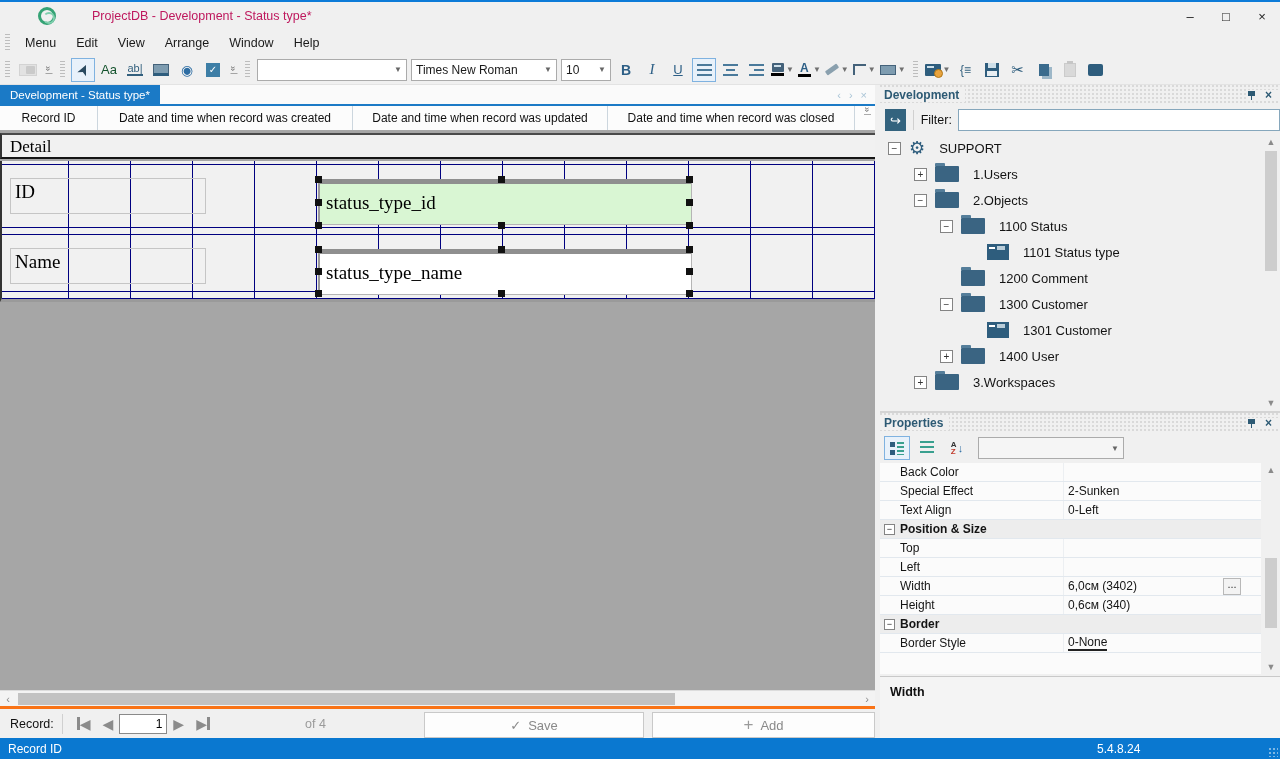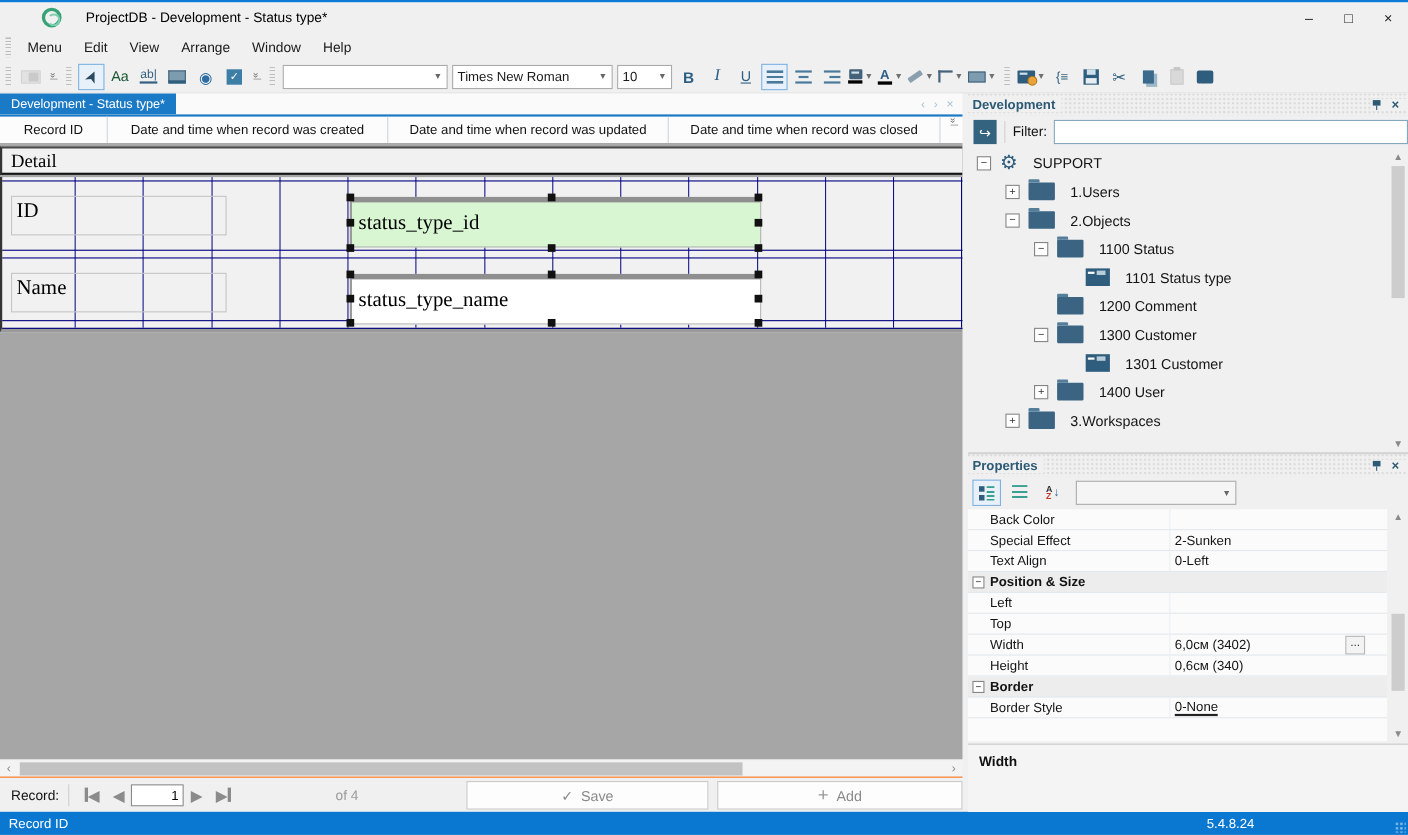--- a/index.html
+++ b/index.html
@@ -8,21 +8,21 @@
   #app { position:relative; width:1280px; height:759px; background:#f0f0f0; }
   .abs { position:absolute; }
 
   
   #titlebar { left:0; top:0; width:1280px; height:30px; background:#f0f0f0;
     border-top:2px solid #0c7bd8; display:flex; align-items:center; }
   #app-logo { width:18px; height:18px; margin-left:38px; border-radius:50%;
     border:3px solid #35a375; position:relative; }
   #app-logo::after { content:""; position:absolute; left:2px; top:2px; width:8px; height:8px;
     border-radius:50%; border:2px solid #7fcfae; border-left-color:transparent; }
-  #window-title { margin-left:22px; font-size:12.5px; color:#000000;text-align:center; }
+  #window-title { margin-left:36px; font-size:12.5px; color:#be185d;text-align:center; }
   .wincontrols { margin-left:auto; display:flex; }
   .winbtn { width:36px; height:26px; display:flex; align-items:center; justify-content:center;
     font-size:13px; color:#222; cursor:default; }
 
   
   #menubar { left:0; top:30px; width:1280px; height:25px; display:flex; align-items:center; }
   .grip { width:5px; height:18px; margin:0 5px;
     background:repeating-linear-gradient(180deg,#bdbdbd 0 1px,transparent 1px 3px); }
   .menu-item { padding:3px 10px; font-size:12.5px; color:#1a1a1a; }
 
@@ -112,21 +112,21 @@
     color:#000; padding:8px 0 0 6px; }
   .hnd { position:absolute; width:7px; height:7px; background:#111; z-index:5; }
 
   
   #hscroll { left:0; top:690px; width:875px; height:16px; background:#f3f3f3;
     border-top:1px solid #dcdcdc; }
   .sb-arrow { position:absolute; top:0; width:16px; height:15px; display:flex; align-items:center;
     justify-content:center; color:#8a8a8a; font-size:11px; }
   #hthumb { position:absolute; left:18px; top:2px; width:657px; height:12px; background:#c2c2c2; }
   #recordbar { left:0; top:706px; width:875px; height:32px; background:#f0f0f0;
-    border-top:1px solid #f97316; display:flex; align-items:center; }
+    border-top:3px solid #f97316; display:flex; align-items:center; }
   #record-label { font-size:12.5px; color:#111; margin-left:10px; }
   .vsep { width:1px; height:20px; background:#d0d0d0; margin:0 8px; }
   .nav-btn { color:#8b8b8b; font-size:14px; margin:0 6px; display:flex; align-items:center; }
   .nav-btn .edge { width:3px; height:13px; background:#8b8b8b; }
   #record-input { width:48px; height:20px; border:1px solid #8a8a8a; background:#fff;
     font-size:12px; text-align:right; padding-right:4px; font-family:"Liberation Sans",sans-serif; }
   #of-count { color:#9a9a9a; font-size:12.5px; position:absolute; left:305px; }
   .cmd-btn { position:absolute; top:3px; height:26px; background:#fdfdfd; border:1px solid #c9c9c9;
     display:flex; align-items:center; justify-content:center; gap:7px; color:#8a8a8a; font-size:13px; }
   #save-btn { left:424px; width:220px; }
@@ -592,25 +592,25 @@
         </div>
       <div class="prow">
           <div class="plabel">Text Align</div>
           <div class="pvalue">0-Left</div>
         </div>
       <div class="prow group">
           <div class="gexp">−</div>
           <div class="plabel">Position &amp; Size</div>
         </div>
       <div class="prow">
+          <div class="plabel">Top</div>
+          <div class="pvalue"></div>
+        </div>
+      <div class="prow">
           <div class="plabel">Left</div>
-          <div class="pvalue"></div>
-        </div>
-      <div class="prow">
-          <div class="plabel">Top</div>
           <div class="pvalue"></div>
         </div>
       <div class="prow">
           <div class="plabel">Width</div>
           <div class="pvalue">6,0см (3402)</div>
           <div class="ellipsis-btn">...</div>
         </div>
       <div class="prow">
           <div class="plabel">Height</div>
           <div class="pvalue">0,6см (340)</div>

